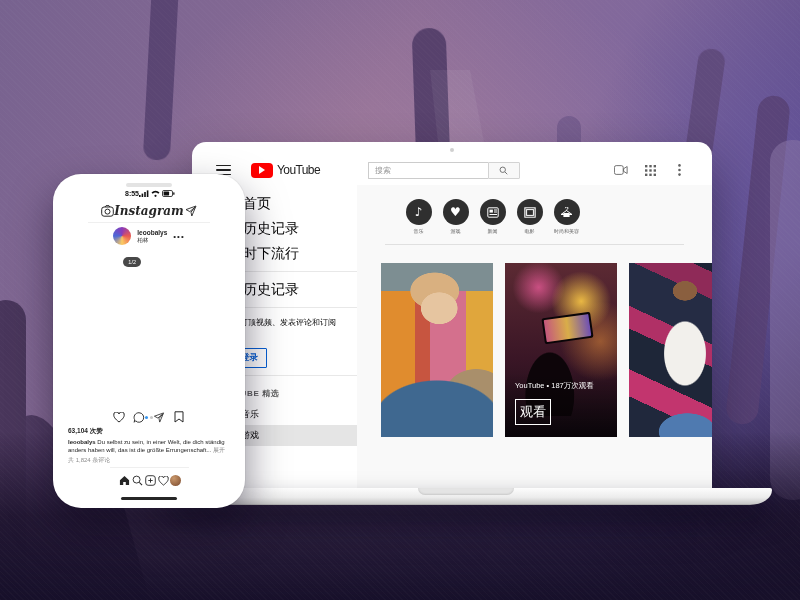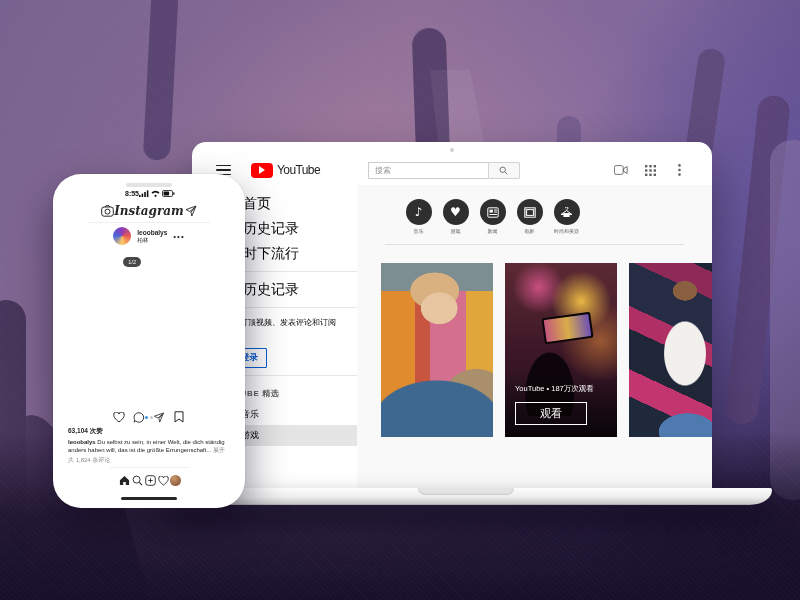--- a/index.html
+++ b/index.html
@@ -67,21 +67,21 @@
     display:flex; align-items:center; justify-content:center; }
   .cat-circle .g { font-size:12px; line-height:1; font-family:"DejaVu Sans",sans-serif; }
   .cat-label { font-size:5px; color:#606060; white-space:nowrap; }
   .cat-divider { height:1px; background:#e0e0e0; margin:10px 28px 0 28px; }
 
   .video-row { display:flex; gap:12px; padding:18px 0 0 24px; }
   .vcard { width:112px; height:174px; position:relative; overflow:hidden; cursor:pointer; flex:none; }
   .vcard .overlay { position:absolute; left:0; right:0; bottom:0; padding:8px 10px 12px 10px;
     background:linear-gradient(to top, rgba(0,0,0,.55), transparent); }
   .v-title { color:#fff; font-size:7.5px; margin-bottom:8px; white-space:nowrap; }
-  .v-btn { display:inline-block; border:1px solid #fff; color:#fff; font-size:11px; padding:3px 24px; background:transparent; cursor:pointer;text-align:center; }
+  .v-btn { display:inline-block; border:1px solid #fff; color:#fff; font-size:13px; padding:3px 4px; background:transparent; cursor:pointer;text-align:center; }
 
   .thumb1 { background:
       radial-gradient(ellipse 30px 26px at 52% 26%, #e6c5a0 0 60%, transparent 62%),
       radial-gradient(ellipse 40px 30px at 48% 16%, #d9b080 0 60%, transparent 62%),
       radial-gradient(ellipse 90px 60px at 50% 92%, #3f6890 0 70%, transparent 72%),
       radial-gradient(ellipse 50px 40px at 85% 75%, #a98f6b 0 60%, transparent 62%),
       linear-gradient(180deg, #7d8e92 0 16%, transparent 16%),
       linear-gradient(90deg, #e08c2e 0 30%, #c75540 30% 44%, #d4708d 44% 76%, #e0a63c 76%); }
   .thumb2 { background:
       radial-gradient(circle 30px at 68% 22%, rgba(250,200,70,.9), transparent),

